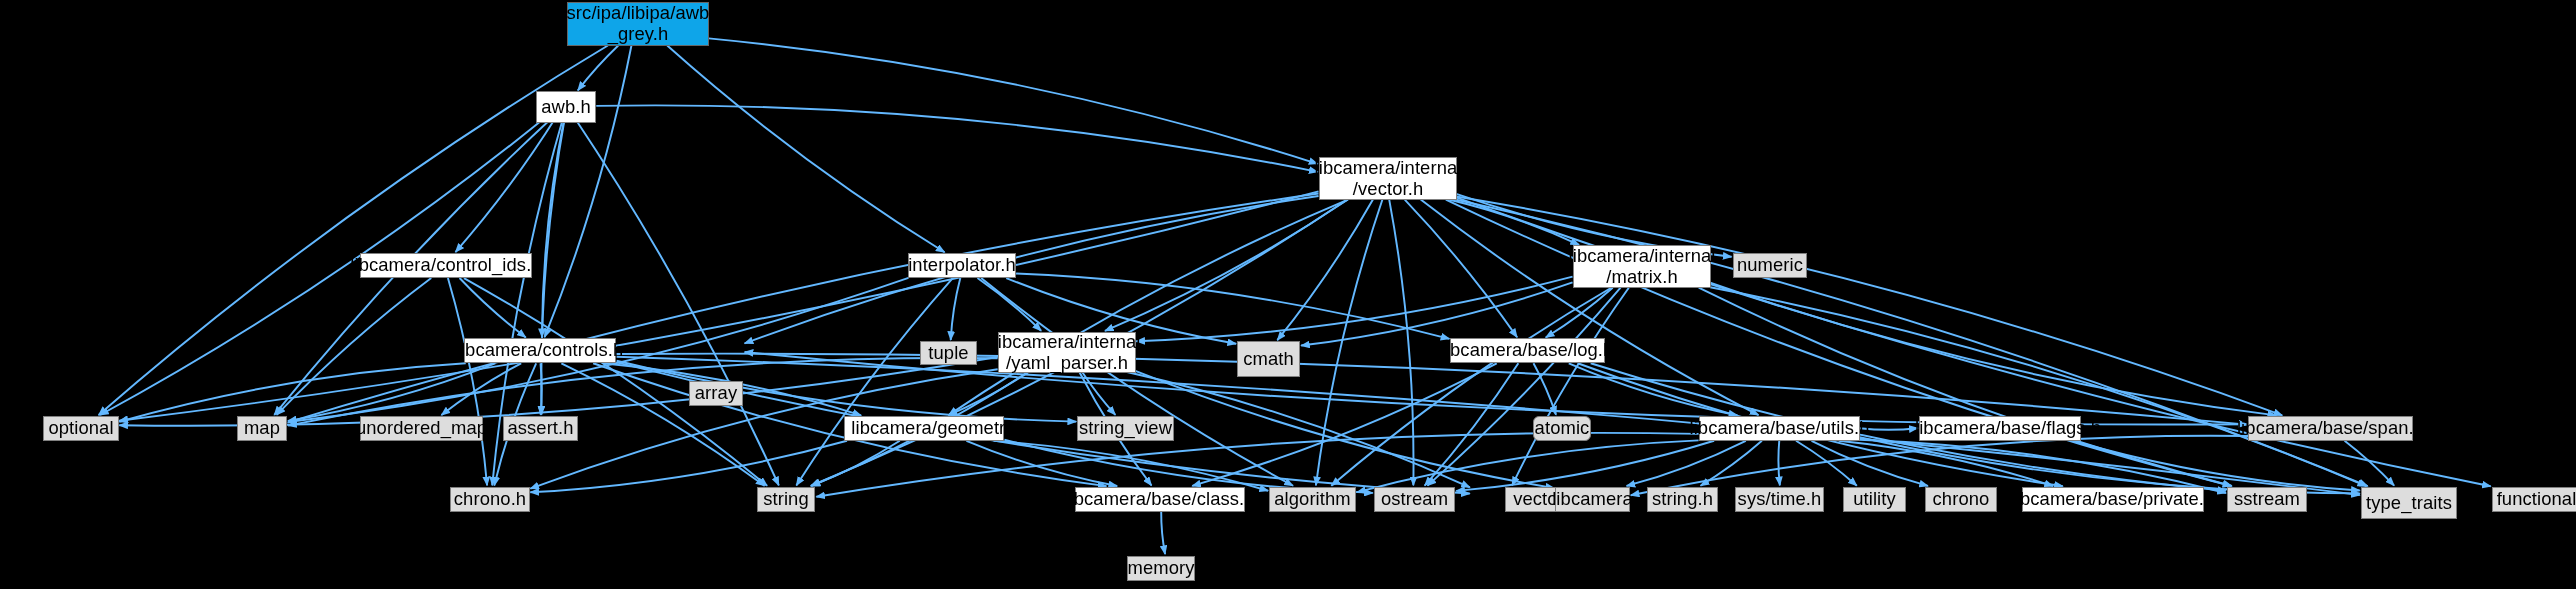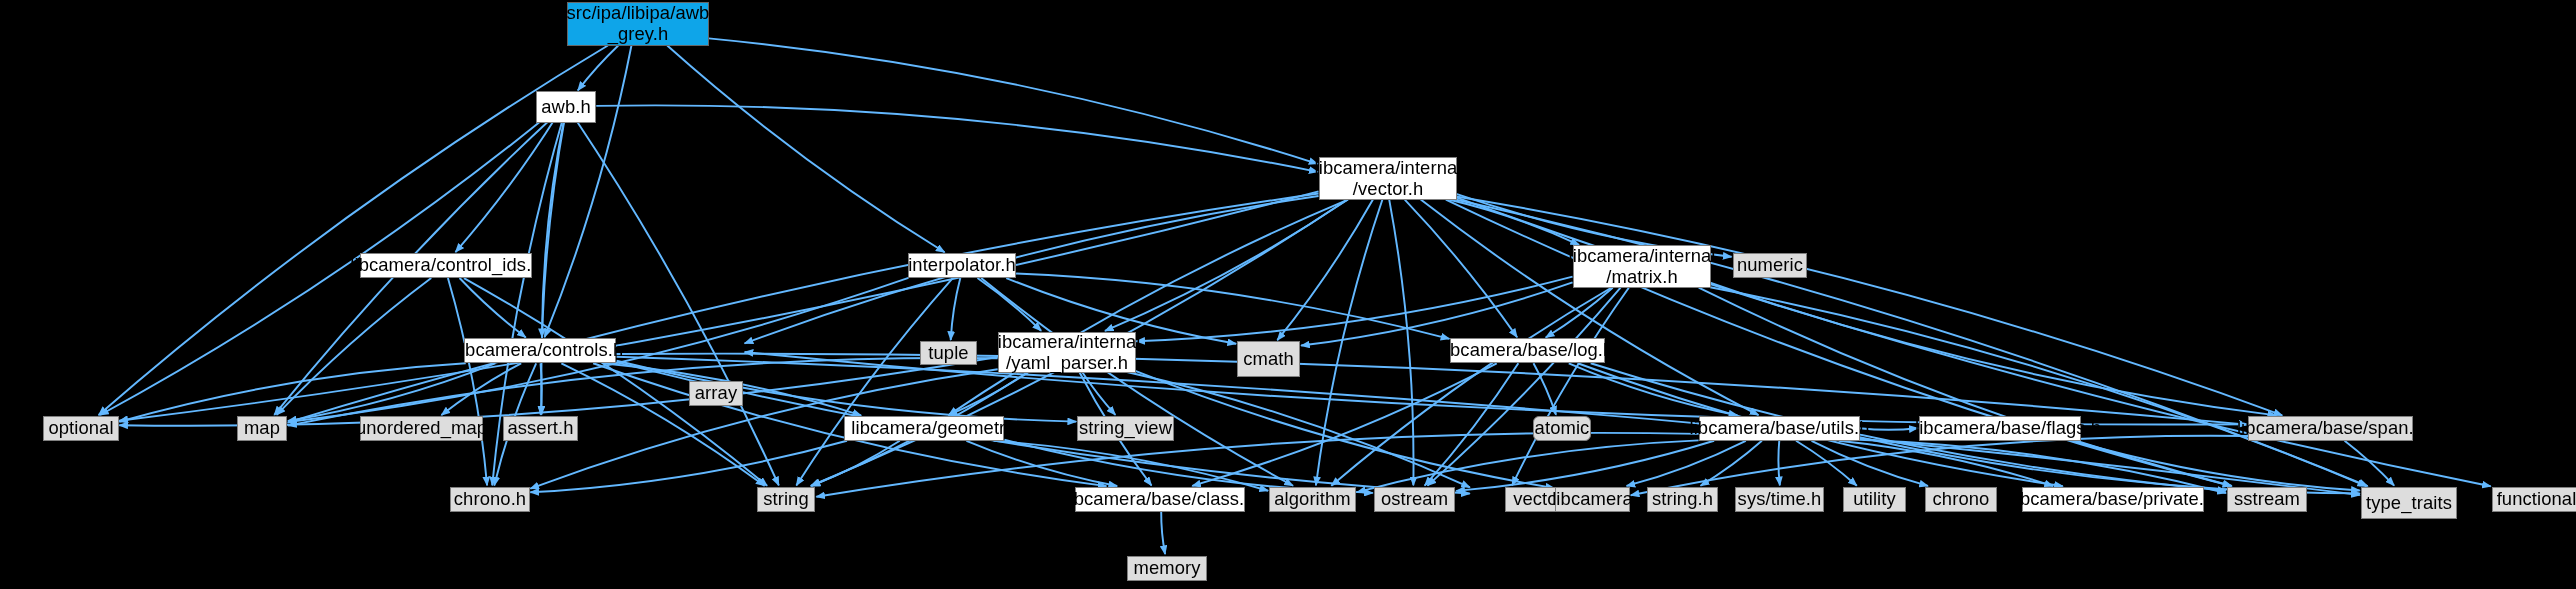--- a/index.html
+++ b/index.html
@@ -196,16 +196,16 @@
       <div class="node fill-grey" style="left: 1505px; top: 487px; width: 67px; height: 25px;">vector</div>
       <div class="node fill-grey" style="left: 1555px; top: 487px; width: 75px; height: 25px;">libcamera</div>
       <div class="node fill-grey" style="left: 1647px; top: 487px; width: 71px; height: 25px;">string.h</div>
       <div class="node fill-grey" style="left: 1735px; top: 487px; width: 89px; height: 25px;">sys/time.h</div>
       <div class="node fill-grey" style="left: 1843px; top: 487px; width: 63px; height: 25px;">utility</div>
       <div class="node fill-grey" style="left: 1925px; top: 487px; width: 72px; height: 25px;">chrono</div>
       <div class="node fill-white" style="left: 2022px; top: 487px; width: 182px; height: 25px;">libcamera/base/private.h</div>
       <div class="node fill-grey" style="left: 2227px; top: 487px; width: 80px; height: 25px;">sstream</div>
       <div class="node fill-grey" style="left: 2361px; top: 487px; width: 96px; height: 32px;">type_traits</div>
       <div class="node fill-grey" style="left: 2492px; top: 487px; width: 89px; height: 25px;">functional</div>
-      <div class="node fill-grey" style="left: 1127px; top: 556px; width: 80px; height: 25px;">memory</div>
+      <div class="node fill-grey" style="left: 1127px; top: 556px; width: 68px; height: 25px;">memory</div>
     </div>
 </div>
 
 
 </body></html>

